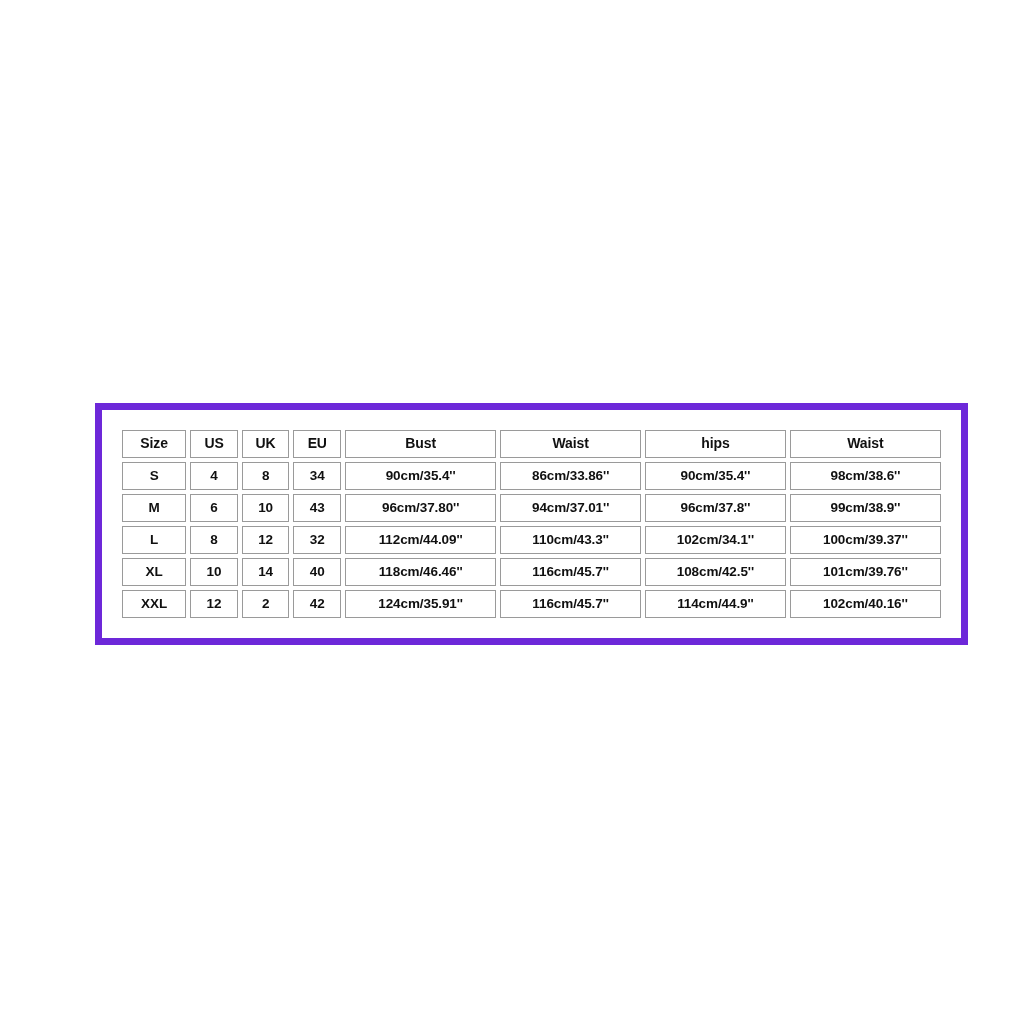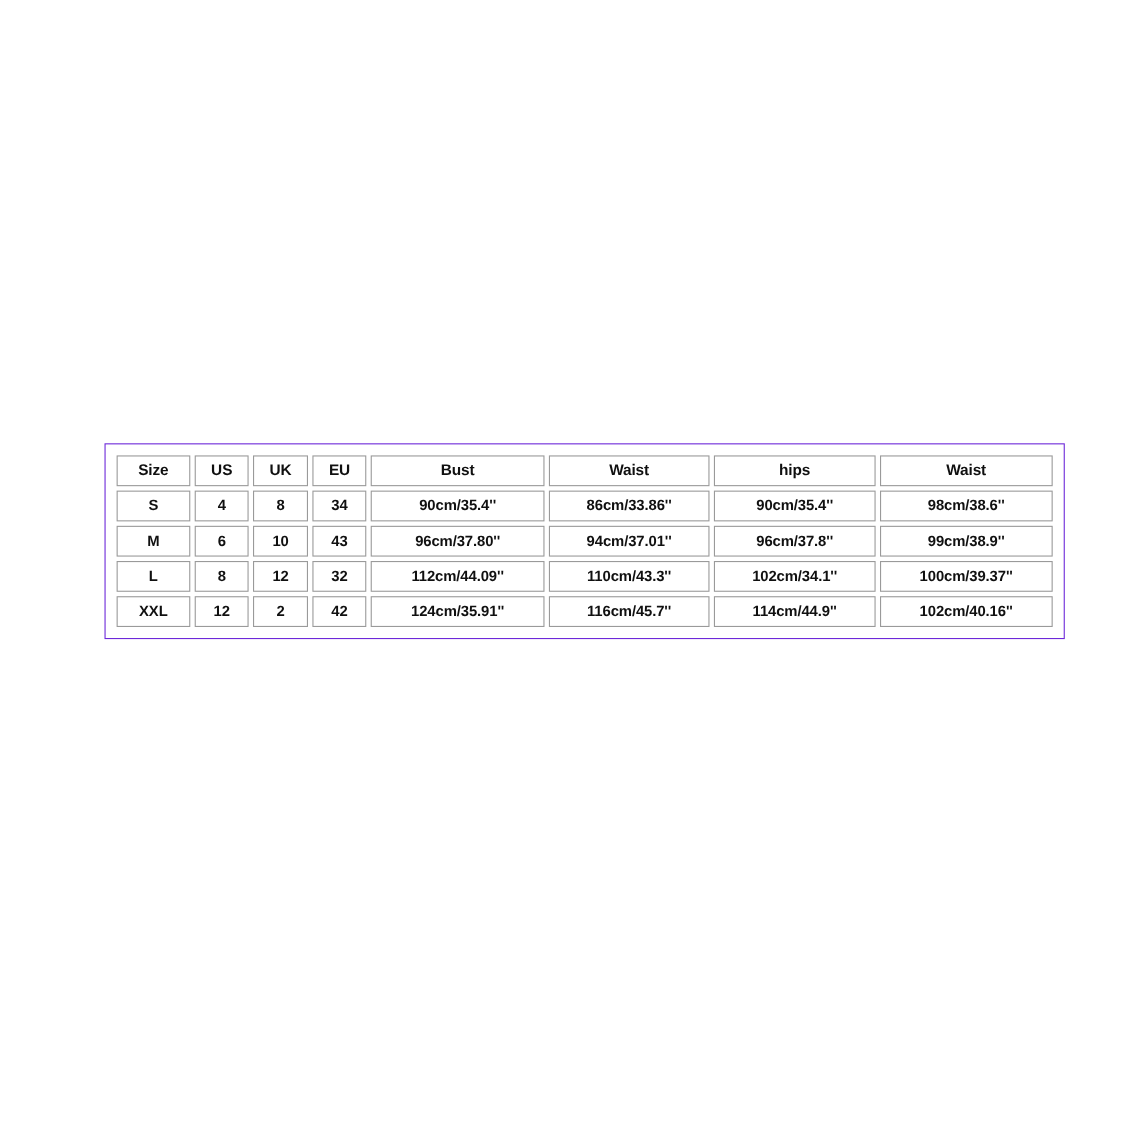--- a/index.html
+++ b/index.html
@@ -19,26 +19,26 @@
     position: absolute;
     left: 95px;
     top: 403px;
     width: 809px;
     height: 205px;
   }
 
   table.size-chart {
     border-collapse: separate;
     border-spacing: 4px;
-    border: 1px solid #6d28d9;
+    border: 7px solid #6d28d9;
     background: #ffffff;
     table-layout: fixed;
     width: 873px;
     margin: 0;
-    padding: 6px;
+    padding: 16px;
   }
 
   table.size-chart td,
   table.size-chart th {
     border: 1px solid #9a9a9a;
     background: #ffffff;
     color: #101010;
     font-weight: bold;
     text-align: center;
     vertical-align: middle;
@@ -117,20 +117,30 @@
         <td>L</td>
         <td>8</td>
         <td>12</td>
         <td>32</td>
         <td>112cm/44.09''</td>
         <td>110cm/43.3''</td>
         <td>102cm/34.1''</td>
         <td>100cm/39.37''</td>
       </tr>
       <tr>
+        <td>XL</td>
+        <td>10</td>
+        <td>14</td>
+        <td>40</td>
+        <td>118cm/46.46''</td>
+        <td>116cm/45.7''</td>
+        <td>108cm/42.5''</td>
+        <td>101cm/39.76''</td>
+      </tr>
+      <tr>
         <td>XXL</td>
         <td>12</td>
         <td>2</td>
         <td>42</td>
         <td>124cm/35.91''</td>
         <td>116cm/45.7''</td>
         <td>114cm/44.9''</td>
         <td>102cm/40.16''</td>
       </tr>
     </tbody>

